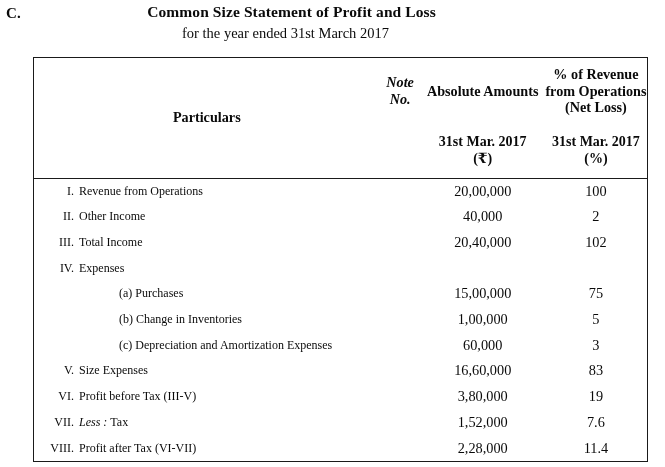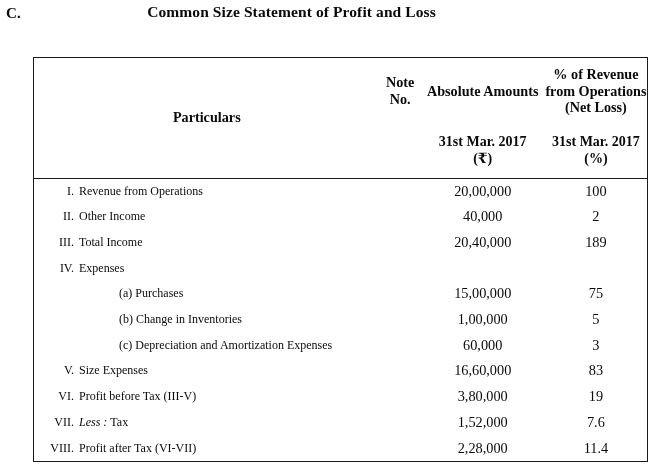--- a/index.html
+++ b/index.html
@@ -81,21 +81,21 @@
   .hdr-particulars {
     vertical-align: top;
     padding-top: 7px;
     text-align: center;
   }
   .hdr-top {
     vertical-align: top;
     padding-top: 6px;
     border-bottom: 1.4px solid #1a1a1a;
   }
-  .hdr-note { padding-left: 2px; padding-right: 2px; }
+  .hdr-note { padding-left: 2px; padding-right: 2px; font-style: italic; }
   .hdr-sub {
     font-weight: bold;
     text-align: center;
     font-size: 14px;
     line-height: 1.2;
     padding: 4px 2px 4px 2px;
   }
   .head-split { border-bottom: 1.6px solid #1a1a1a; }
 
   
@@ -121,20 +121,21 @@
 
   
   .rule-top { border-top: 1.5px solid #1a1a1a; }
   .rule-bot { border-bottom: 1.5px solid #1a1a1a; }
 </style>
 </head>
 <body>
 
 <div class="title-block">
   <div class="doc-title">Common Size Statement of Profit and Loss</div>
+  <div class="doc-subtitle">for the year ended 31st March 2017</div>
 </div>
 <div class="sheet-label">C.</div>
 
 <div class="table-wrap">
   <table class="cs">
     <colgroup>
       <col style="width:345px">
       <col style="width:41px">
       <col style="width:124px">
       <col style="width:102px">
@@ -175,21 +176,21 @@
         <tr class="body-row">
           <td class="cell-part"><span class="rn">II.</span><span>Other Income</span></td>
           <td class="cell-num vl"></td>
           <td class="cell-num vl">40,000</td>
           <td class="cell-num vl">2</td>
         </tr>
         <tr class="body-row">
           <td class="cell-part"><span class="rn">III.</span><span>Total Income</span></td>
           <td class="cell-num vl"></td>
           <td class="cell-num vl rule-top rule-bot">20,40,000</td>
-          <td class="cell-num vl rule-top rule-bot">189</td>
+          <td class="cell-num vl rule-top rule-bot">102</td>
         </tr>
         <tr class="body-row">
           <td class="cell-part"><span class="rn">IV.</span><span>Expenses</span></td>
           <td class="cell-num vl"></td>
           <td class="cell-num vl"></td>
           <td class="cell-num vl"></td>
         </tr>
         <tr class="body-row">
           <td class="cell-part"><span class="rn"></span><span class="ind">(a)  Purchases</span></td>
           <td class="cell-num vl"></td>

